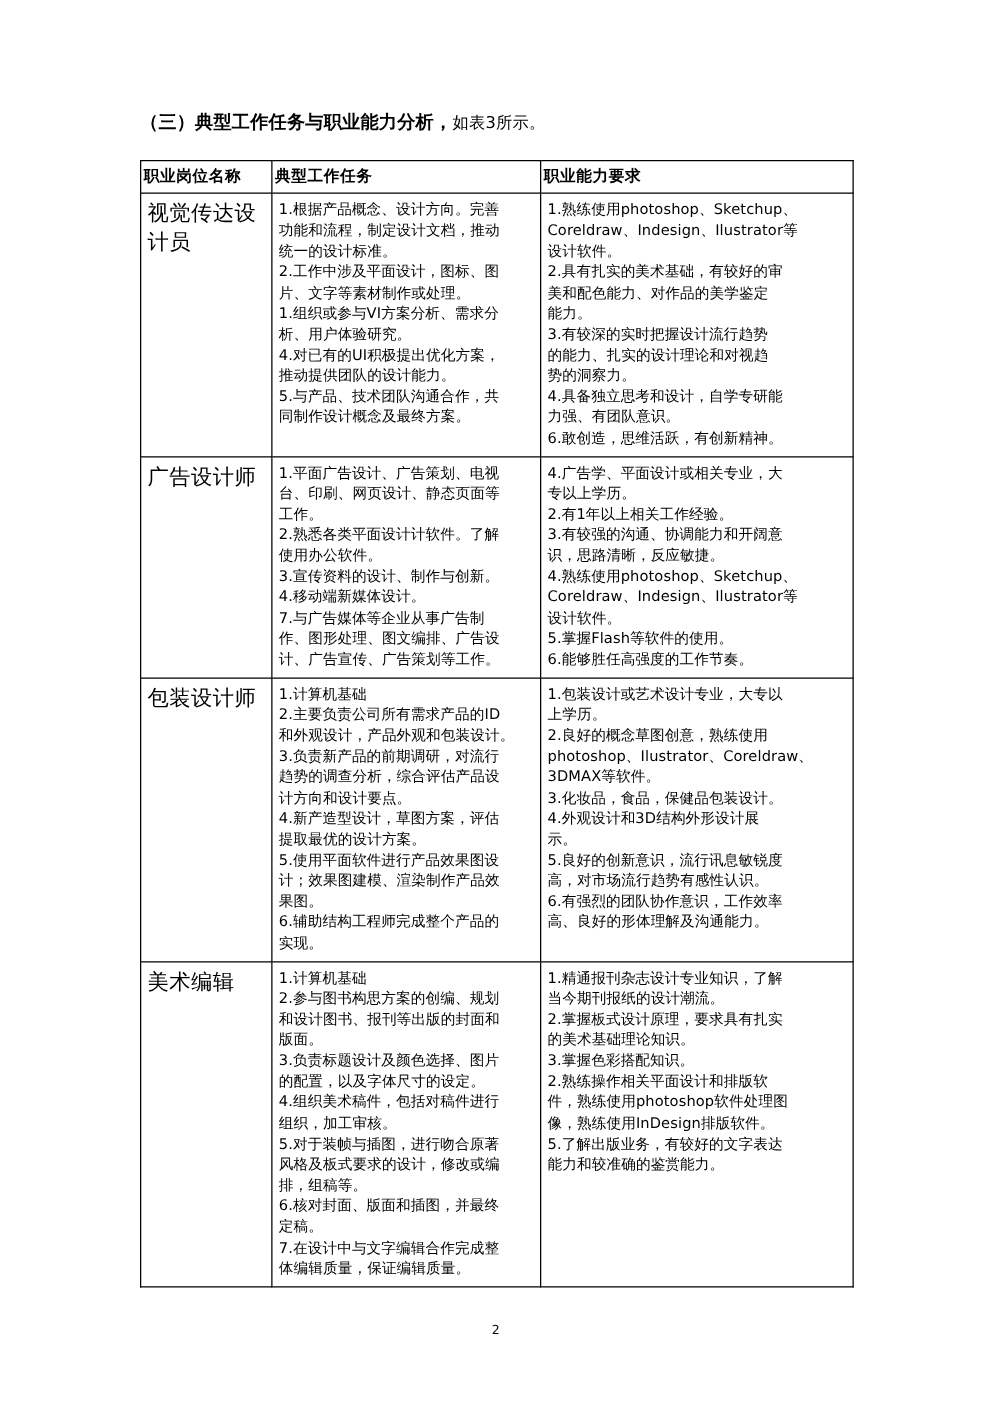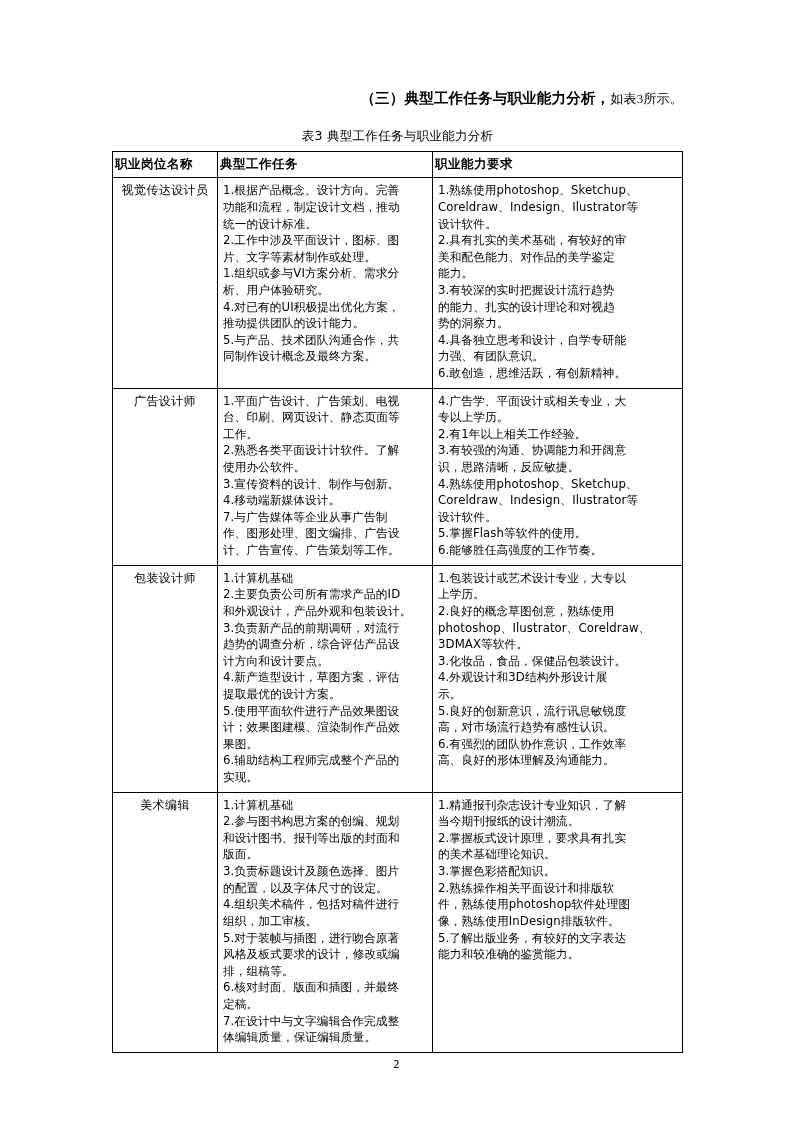--- a/index.html
+++ b/index.html
@@ -17,25 +17,24 @@
   .page {
     width: 793px;
     height: 1122px;
     box-sizing: border-box;
     padding: 88px 110px 0 112px;
     position: relative;
   }
   .heading {
     font-size: 14.5px;
     font-weight: bold;
-    text-align: right;
+    text-align: left;
     letter-spacing: 0.2px;
     margin: 0 0 20px 0;
     line-height: 1.4;
-    font-family: Liberation Serif, serif;
   }
   .heading .tail {
     font-weight: normal;
     font-size: 13px;
   }
   .table-caption {
     text-align: center;
     font-size: 12.5px;
     margin: 0 0 6px 0;
     letter-spacing: 0.3px;
@@ -57,23 +56,23 @@
     font-size: 12.5px;
     font-weight: bold;
     padding: 4px 2px;
     vertical-align: middle;
     letter-spacing: 0.5px;
   }
   col.c1 { width: 105px; }
   col.c2 { width: 215px; }
   col.c3 { width: 250px; }
   td.post {
-    text-align: center;
+    text-align: left;
     vertical-align: middle;
-    font-size: 12px;
+    font-size: 17px;
     letter-spacing: 0.4px;
   }
   td.cell {
     font-size: 11.7px;
     line-height: 1.42;
     letter-spacing: 0.1px;
     text-align: justify;
   }
   td.cell-mid {
     vertical-align: middle;
@@ -91,21 +90,20 @@
 </style>
 </head>
 <body>
 
 <div class="page">
 
   <div class="heading">
     <span>（三）典型工作任务与职业能力分析，</span><span class="tail">如表3所示。</span>
   </div>
 
-  <div class="table-caption">表3 典型工作任务与职业能力分析</div>
 
   <table class="maintable">
     <colgroup>
       <col class="c1">
         <col class="c2">
         <col class="c3">
     </colgroup>
     <thead>
       <tr>
         <th>职业岗位名称</th>

